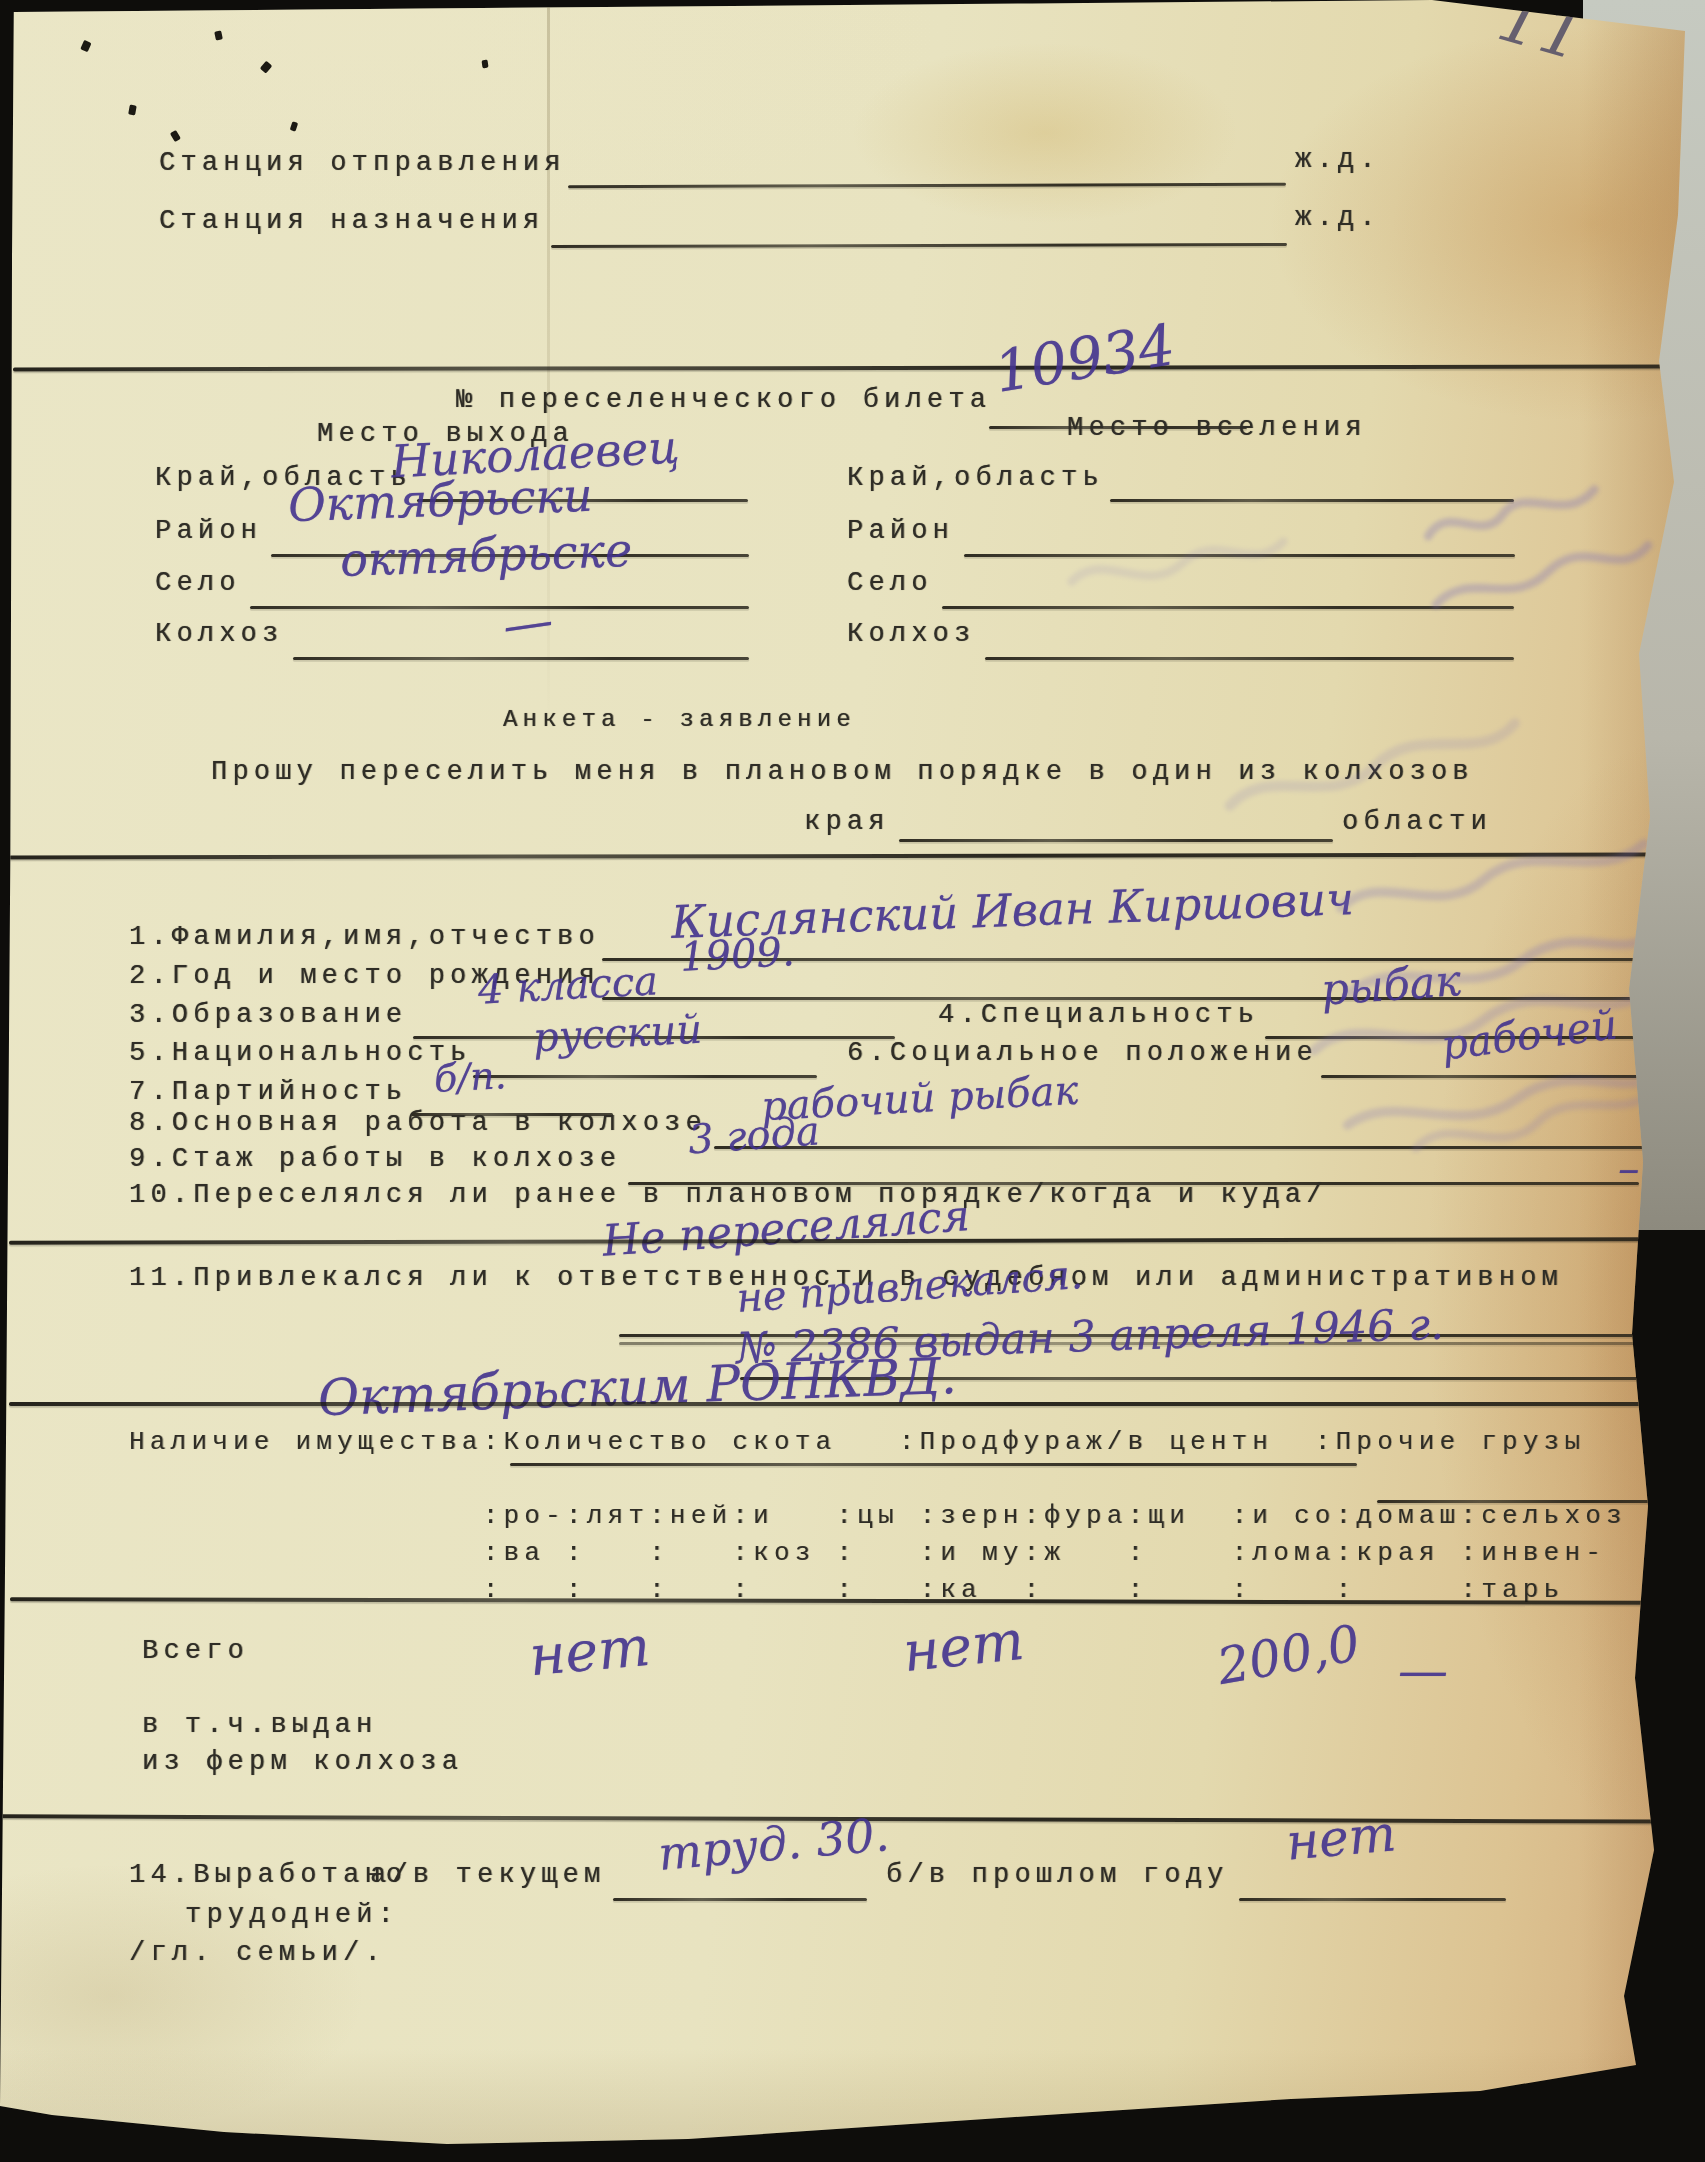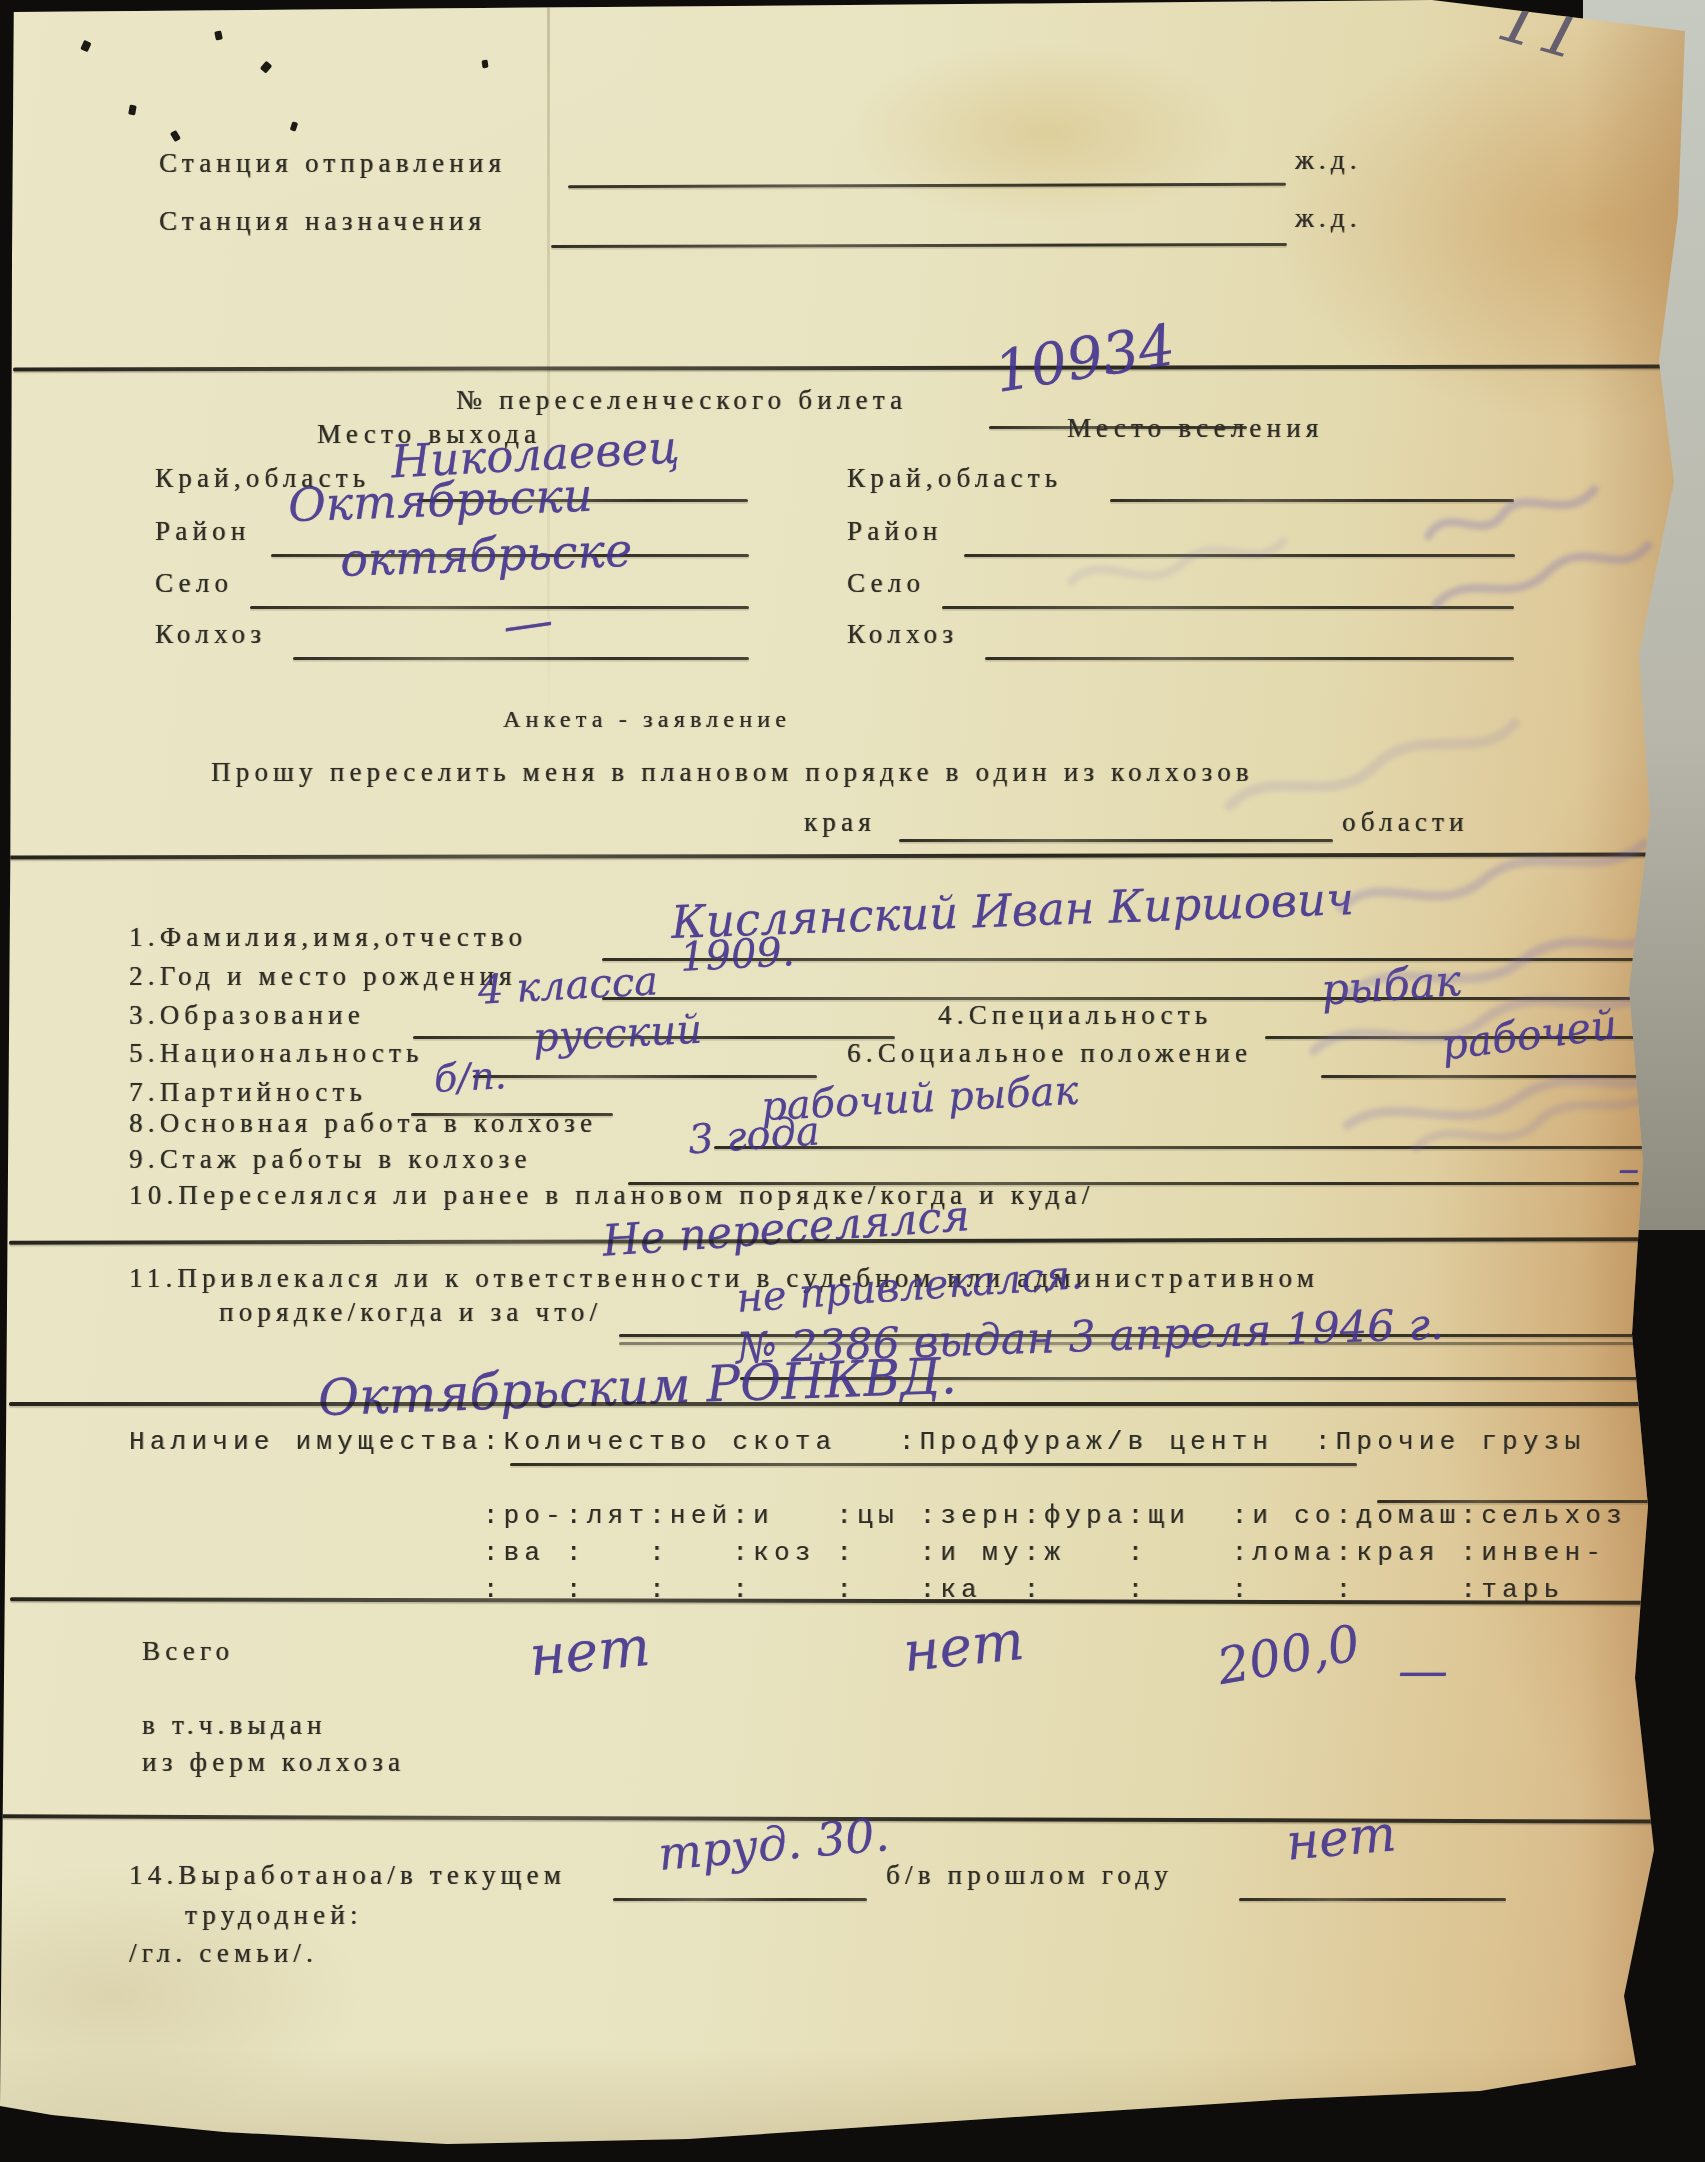--- a/index.html
+++ b/index.html
@@ -10,21 +10,21 @@
     background:
       radial-gradient(ellipse 275px 129px at 1045px 133px, rgba(198,160,72,.28), transparent 70%),
       radial-gradient(ellipse 447px 275px at 1592px 224px, rgba(186,126,56,.38), transparent 72%),
       radial-gradient(ellipse 361px 774px at 1686px 1291px, rgba(176,118,58,.42), transparent 72%),
       radial-gradient(ellipse 361px 189px at 112px 1996px, rgba(150,122,62,.16), transparent 70%),
       radial-gradient(ellipse 774px 275px at 370px 34px, rgba(235,230,198,.55), transparent 75%),
       linear-gradient(97deg,#eae6c6 0%,#e8e3c0 48%,#e3d9ae 72%,#dcc392 88%,#d2aa79 100%);}
   .fold{position:absolute;left:547px;top:0;width:3.4px;height:723px;background:linear-gradient(180deg,rgba(112,96,56,.28),rgba(112,96,56,.05) 85%,transparent);}
   .edge-shade{position:absolute;left:1579px;top:0;width:112px;height:2162px;background:linear-gradient(90deg,transparent,rgba(146,92,42,.28));}
   .bottom-shade{position:absolute;left:0;top:2048px;width:1705px;height:114px;background:linear-gradient(180deg,transparent,rgba(120,90,40,.18));}
-  .typed{position:absolute;color:#2f2d26;font-size:27px;letter-spacing:5.2px;white-space:nowrap;text-shadow:0.9px 0 0 rgba(47,45,38,.35),0 0 0.9px rgba(47,45,38,.5);font-family:Liberation Serif, serif;}
+  .typed{position:absolute;color:#2f2d26;font-size:27px;letter-spacing:5.2px;white-space:nowrap;text-shadow:0.9px 0 0 rgba(47,45,38,.35),0 0 0.9px rgba(47,45,38,.5);}
   .hw{position:absolute;font-family:"DejaVu Serif",serif;font-style:italic;color:#43338f;white-space:nowrap;opacity:.9;text-shadow:0 0 0.9px rgba(67,51,143,.6);}
   .line{position:absolute;height:3.4px;border-radius:1.7px;background:linear-gradient(90deg,rgba(32,29,21,.92),rgba(32,29,21,.68) 35%,rgba(32,29,21,.9) 70%,rgba(32,29,21,.8));box-shadow:0 1.7px 0 rgba(32,29,21,.15);}
   .rule{position:absolute;height:4.3px;border-radius:1.7px;background:linear-gradient(90deg,rgba(26,24,18,.95),rgba(26,24,18,.7) 30%,rgba(26,24,18,.92) 60%,rgba(26,24,18,.85));box-shadow:0 1.7px 0.9px rgba(26,24,18,.2);}
   .tableline{position:absolute;white-space:pre;color:#2f2d26;font-size:26px;letter-spacing:5.2px;text-shadow:0.9px 0 0 rgba(47,45,38,.35);}
   .speck{position:absolute;background:#1c1a14;border-radius:1.7px;}
   .bleed{position:absolute;filter:blur(2.2px);}
   .bleed svg{overflow:visible;}
   .pagenum{position:absolute;left:1499px;top:-12px;font-family:"DejaVu Serif",serif;font-style:italic;font-size:67px;color:#514c66;transform:rotate(16deg);opacity:.85;}
 </style>
 </head>
@@ -133,21 +133,20 @@
     <div class="typed" style="left:129px;top:1144px">9.Стаж работы в колхозе</div>
     <div class="line" style="left:628px;top:1182px;width:1011px"></div>
     <div class="hw" style="left:688px;top:1112px;font-size:40px;transform:rotate(-4deg)">3 года</div>
     <div class="hw" style="left:1618px;top:1143px;font-size:43px">–</div>
 
     <div class="typed" style="left:129px;top:1180px">10.Переселялся ли ранее в плановом порядке/когда и куда/</div>
     <div class="hw" style="left:602px;top:1203px;font-size:43px;transform:rotate(-4deg)">Не переселялся</div>
     <div class="rule" style="left:8.6px;top:1239px;width:1669px;transform:rotate(-0.12deg)"></div>
 
     <div class="typed" style="left:129px;top:1263px">11.Привлекался ли к ответственности в судебном или административном</div>
-    <div class="typed" style="left:219px;top:1297px">порядке/когда и за что/</div>
     <div class="hw" style="left:736px;top:1263px;font-size:40px;transform:rotate(-4deg)">не привлекался.</div>
     <div class="line" style="left:619px;top:1334px;width:1054px"></div>
     <div class="line" style="left:619px;top:1342px;width:1054px;opacity:.55"></div>
 
     <div class="hw" style="left:736px;top:1311px;font-size:43px;transform:rotate(-2deg)">№ 2386 выдан 3 апреля 1946 г.</div>
     <div class="line" style="left:740px;top:1377px;width:934px"></div>
     <div class="hw" style="left:318px;top:1358px;font-size:50px;transform:rotate(-2deg)">Октябрьским РОНКВД.</div>
 
     <div class="rule" style="left:8.6px;top:1402px;width:1669px"></div>
 

